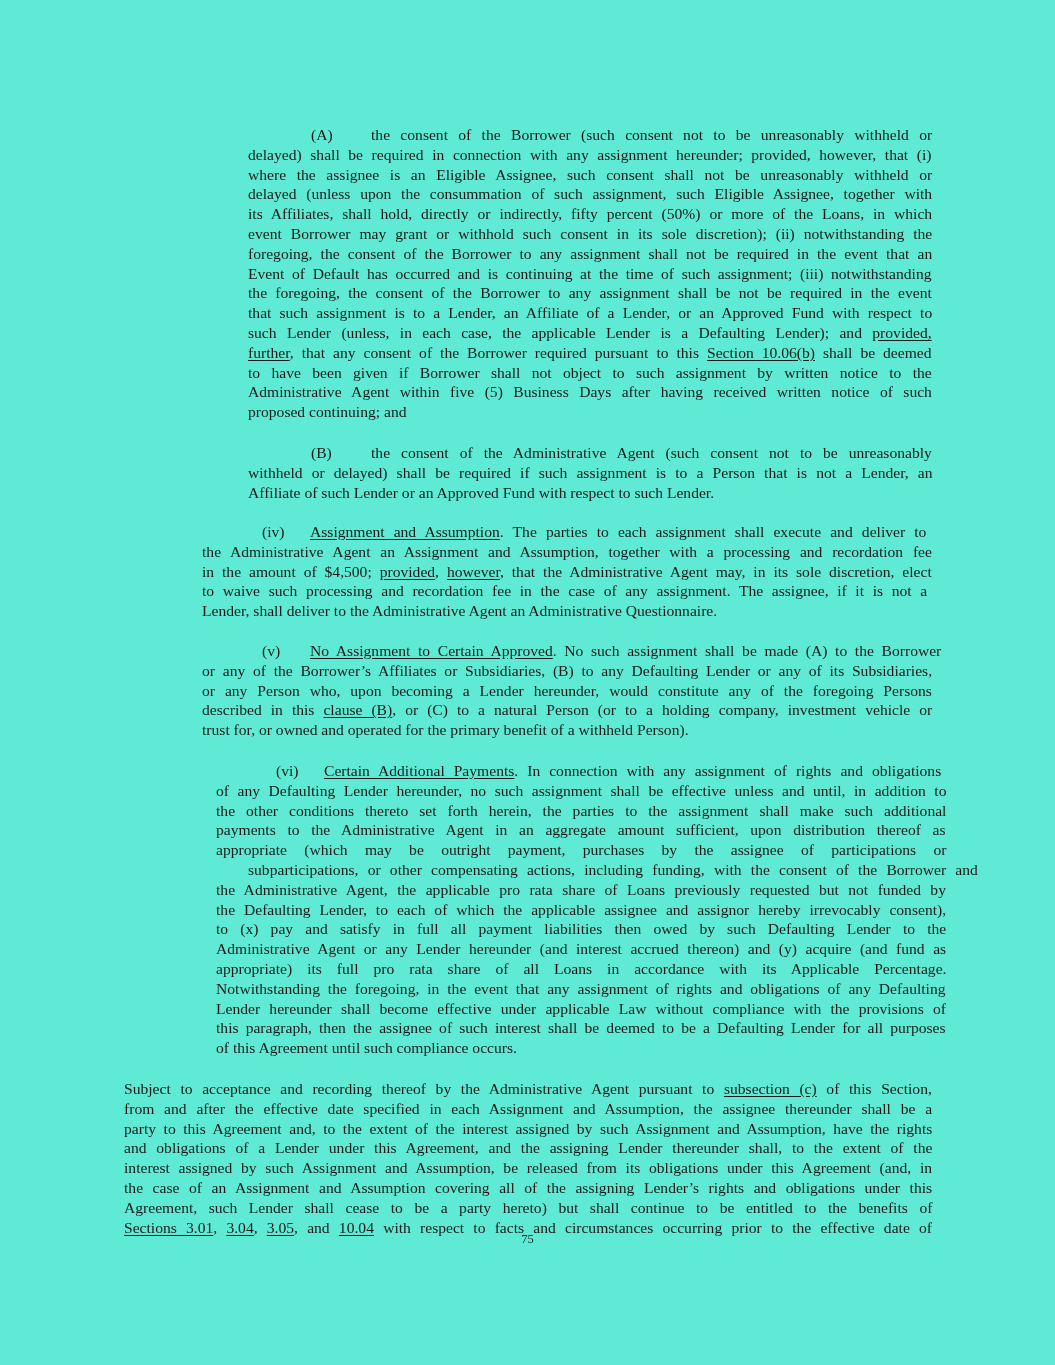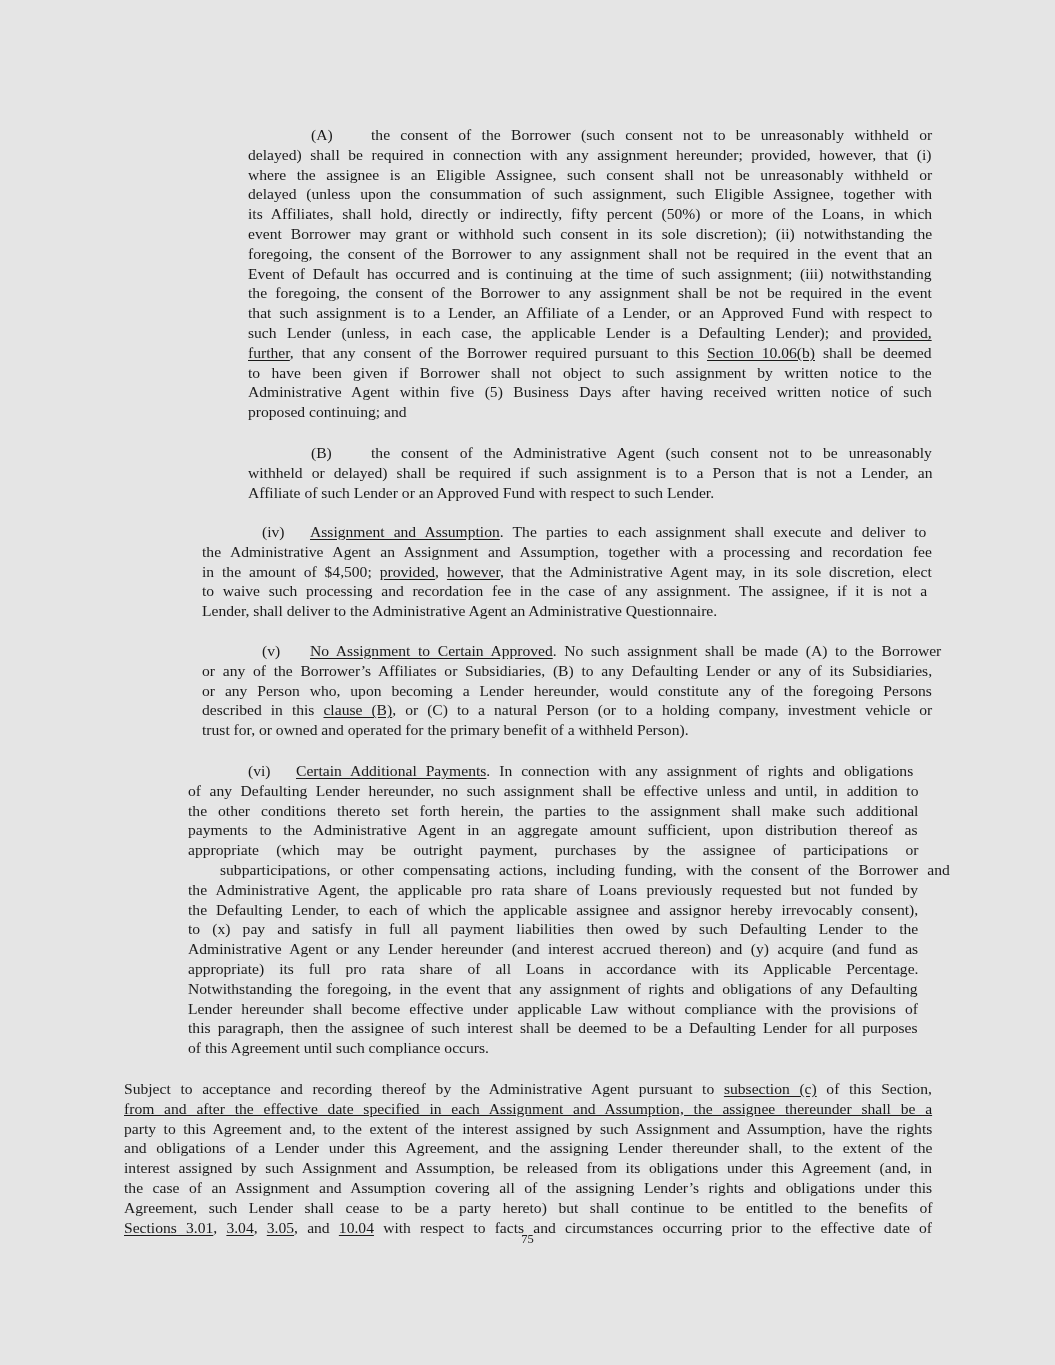--- a/index.html
+++ b/index.html
@@ -13,21 +13,21 @@
       position: relative;
       overflow: hidden;
       font-family: "Liberation Serif", "DejaVu Serif", serif;
       color: #1a1a1a;
       font-size: 15.6px;
     }
     .page {
       position: absolute;
       left: 0; top: 0;
       width: 1055px; height: 1365px;
-      background: #e5e5e5;
+      background: #5eead4;
     }
     .para {
       position: absolute;
       text-align: justify;
       line-height: 19.8px;
       margin: 0;
     }
     .para .ln {
       display: block;
       text-align: justify;
@@ -37,21 +37,21 @@
     }
     .para .ln.last {
       text-align-last: left;
     }
     .u { text-decoration: underline; text-underline-offset: 2px; }
     
     #para-a { left: 248px; top: 125px; width: 684px; }
     #para-b { left: 248px; top: 443px; width: 684px; }
     #para-iv { left: 202px; top: 522px; width: 730px; }
     #para-v { left: 202px; top: 641px; width: 730px; }
-    #para-vi { left: 188px; top: 761px; width: 730px; }
+    #para-vi { left: 216px; top: 761px; width: 730px; }
     #para-final { left: 124px; top: 1079px; width: 808px; }
     .page-number {
       position: absolute;
       left: 0; width: 1055px;
       top: 1232px;
       text-align: center;
       font-size: 12.5px;
     }
     .indent-a { display:inline-block; width: 63px; }
     .label-a { display:inline-block; width: 60px; }
@@ -116,21 +116,21 @@
     <span class="ln" style="display: block; width: 730px; word-spacing: 4.6px; text-align-last: left;">Administrative Agent or any Lender hereunder (and interest accrued thereon) and (y) acquire (and fund as</span>
     <span class="ln" style="display: block; width: 730px; word-spacing: 11.0714px; text-align-last: left;">appropriate) its full pro rata share of all Loans in accordance with its Applicable Percentage.</span>
     <span class="ln" style="display: block; width: 730px; word-spacing: 4px; text-align-last: left;">Notwithstanding the foregoing, in the event that any assignment of rights and obligations of any Defaulting</span>
     <span class="ln" style="display: block; width: 730px; word-spacing: 5.30769px; text-align-last: left;">Lender hereunder shall become effective under applicable Law without compliance with the provisions of</span>
     <span class="ln" style="display: block; width: 730px; word-spacing: 3.22222px; text-align-last: left; font-family: Liberation Serif, serif;">this paragraph, then the assignee of such interest shall be deemed to be a Defaulting Lender for all purposes</span>
     <span class="ln last">of this Agreement until such compliance occurs.</span>
   </div>
 
   <div class="para" id="para-final">
     <span class="ln" style="display: block; width: 808px; word-spacing: 5.75px; text-align-last: left;"><span>Subject to acceptance and recording thereof by the Administrative Agent pursuant to</span> <span class="u">subsection (c)</span> <span>of this Section,</span></span>
-    <span class="ln" style="display: block; width: 808px; word-spacing: 5.88235px; text-align-last: left; text-decoration: underline;">from and after the effective date specified in each Assignment and Assumption, the assignee thereunder shall be a</span>
+    <span class="ln" style="display: block; width: 808px; word-spacing: 5.88235px; text-align-last: left;">from and after the effective date specified in each Assignment and Assumption, the assignee thereunder shall be a</span>
     <span class="ln" style="display: block; width: 808px; word-spacing: 3.63158px; text-align-last: left;">party to this Agreement and, to the extent of the interest assigned by such Assignment and Assumption, have the rights</span>
     <span class="ln" style="display: block; width: 808px; word-spacing: 5.88889px; text-align-last: left;">and obligations of a Lender under this Agreement, and the assigning Lender thereunder shall, to the extent of the</span>
     <span class="ln" style="display: block; width: 808px; word-spacing: 4.8125px; text-align-last: left;">interest assigned by such Assignment and Assumption, be released from its obligations under this Agreement (and, in</span>
     <span class="ln" style="display: block; width: 808px; word-spacing: 5.64706px; text-align-last: left;">the case of an Assignment and Assumption covering all of the assigning Lender’s rights and obligations under this</span>
     <span class="ln" style="display: block; width: 808px; word-spacing: 7.63158px; text-align-last: left;">Agreement, such Lender shall cease to be a party hereto) but shall continue to be entitled to the benefits of</span>
     <span class="ln" style="display: block; width: 808px; word-spacing: 5.27778px; text-align-last: left;"><span class="u">Sections 3.01</span>, <span class="u">3.04</span>, <span class="u">3.05</span><span>, and</span> <span class="u">10.04</span> <span>with respect to facts and circumstances occurring prior to the effective date of</span></span>
   </div>
 
   <div class="page-number">75</div>
 </div>

